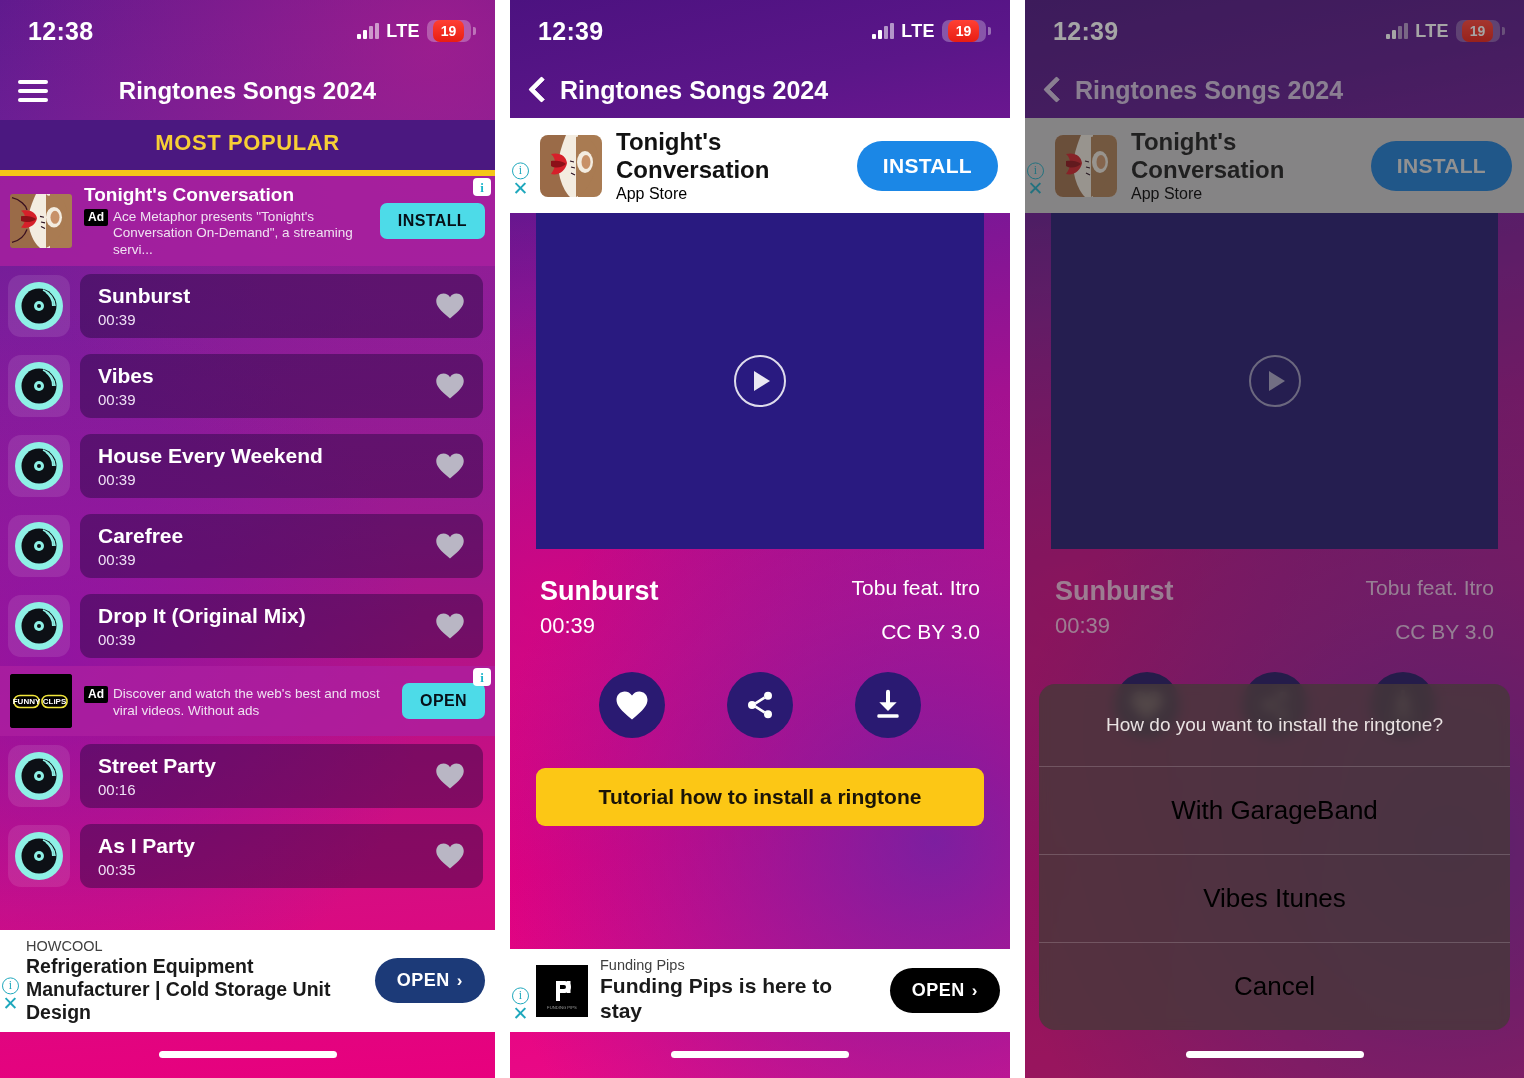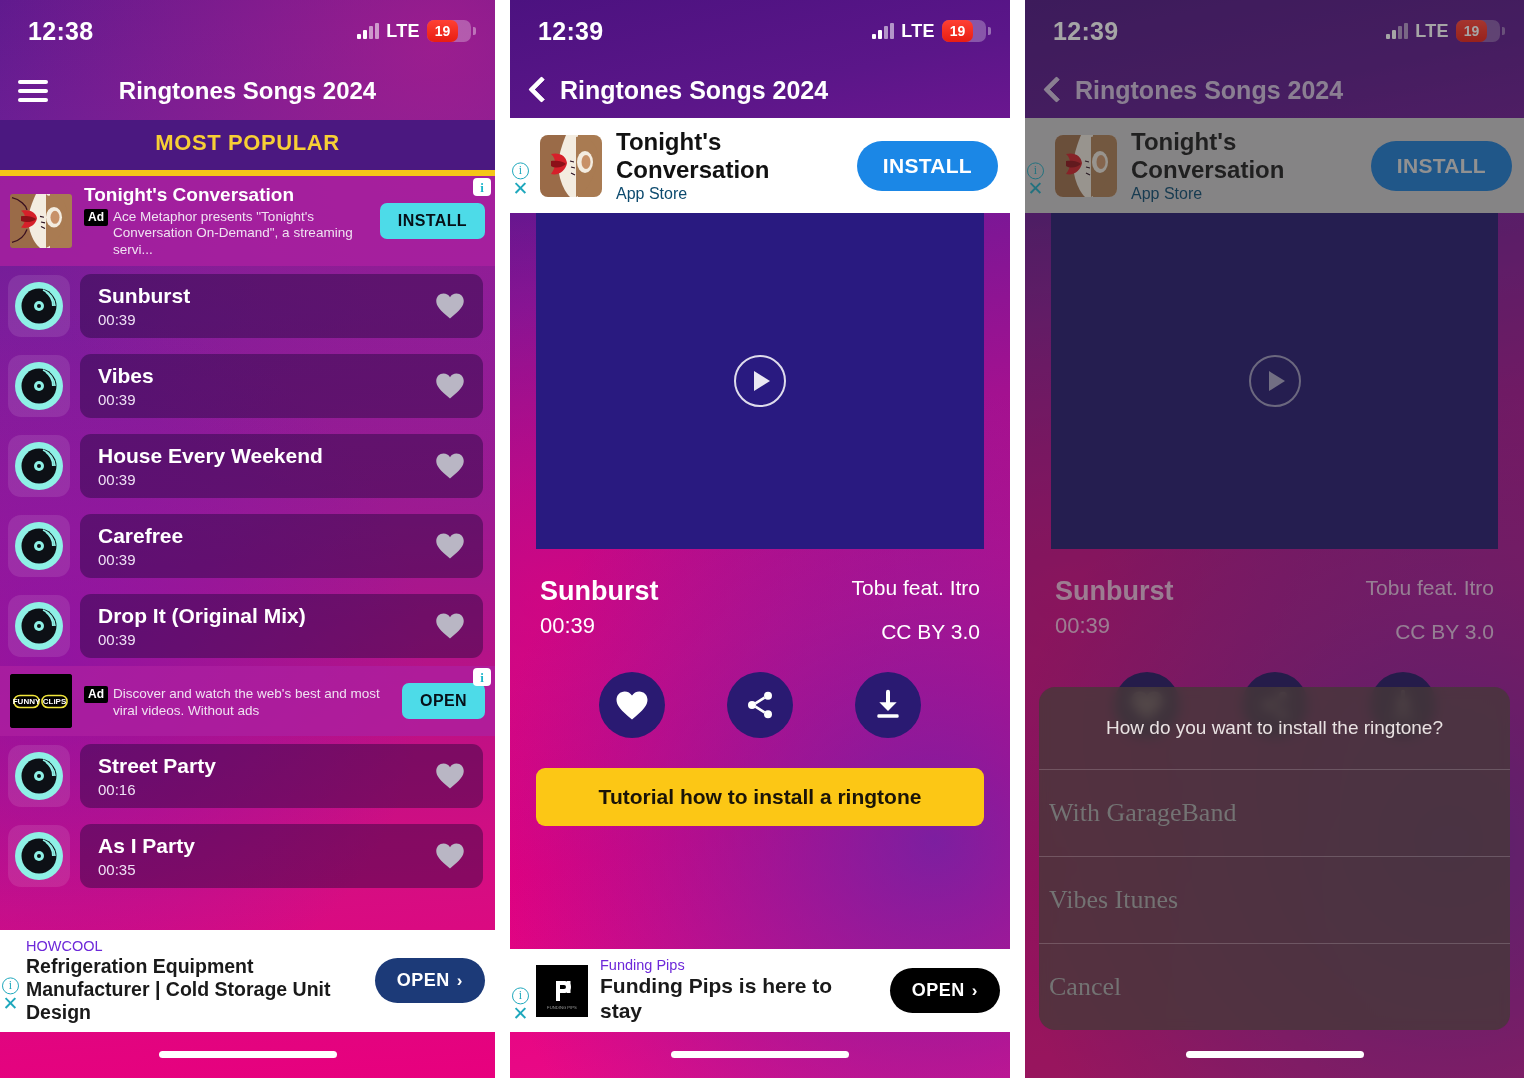--- a/index.html
+++ b/index.html
@@ -45,21 +45,21 @@
   .sig { display: flex; align-items: flex-end; gap: 2px; height: 16px; }
   .sig i { display: block; width: 4px; background: #fff; border-radius: 1px; }
   .sig i:nth-child(1) { height: 5px; }
   .sig i:nth-child(2) { height: 9px; }
   .sig i:nth-child(3) { height: 13px; opacity: .55; }
   .sig i:nth-child(4) { height: 16px; opacity: .55; }
   .sb-lte { font-size: 18px; font-weight: bold; letter-spacing: .4px; }
   .batt {
     position: relative; width: 44px; height: 22px; border-radius: 7px;
     background: rgba(255,255,255,.28);
-    display: flex; align-items: center;
+    display: flex; align-items: center; padding-left: 6px;
   }
   .batt::after {
     content: ""; position: absolute; right: -5px; top: 7px;
     width: 3px; height: 8px; border-radius: 0 2px 2px 0;
     background: rgba(255,255,255,.38);
   }
   .batt .fill {
     width: 31px; height: 22px; border-radius: 7px;
     background: linear-gradient(180deg,#ff4034,#e81d12);
     display: flex; align-items: center; justify-content: center;
@@ -175,21 +175,21 @@
     width: 17px; height: 17px; border-radius: 50%; border: 1.6px solid #1fa8bd;
     color: #1fa8bd; font-size: 12px; font-family: "Liberation Serif", serif;
     display: flex; align-items: center; justify-content: center; line-height: 1;
   }
   .ic-x {
     width: 17px; height: 17px; color: #1fa8bd; font-size: 19px; line-height: .85;
     display: flex; align-items: center; justify-content: center; font-weight: 500;
   }
   .ban-thumb { width: 52px; height: 52px; flex: none; background: #000; border-radius: 2px; }
   .ban-body { flex: 1; min-width: 0; }
-  .ban-brand { color: #6d28d9; font-size: 14.5px; line-height: 1.2; }
+  .ban-brand { color: #404040; font-size: 14.5px; line-height: 1.2; }
   .ban-head { color: #1a1a1a; font-size: 21px; font-weight: bold; line-height: 1.18; }
   .ban-head.small { font-size: 19.5px; }
   .ban-cta {
     display: flex; align-items: center; gap: 7px; flex: none;
     color: #fff; font-size: 18px; font-weight: bold; letter-spacing: .5px;
     padding: 12px 22px; border-radius: 24px; border: none; cursor: pointer;
     font-family: inherit;
   }
   .ban-cta.navy { background: #1c3a78; }
   .ban-cta.black { background: #000; }
@@ -204,21 +204,21 @@
 
   
   .gad {
     position: relative; z-index: 6; background: #fff;
     display: flex; align-items: center; gap: 14px;
     padding: 10px 12px 10px 30px; min-height: 88px;
   }
   .gad-thumb { width: 62px; height: 62px; flex: none; border-radius: 8px; overflow: hidden; }
   .gad-body { flex: 1; min-width: 0; }
   .gad-title { color: #111; font-size: 24px; font-weight: bold; line-height: 1.15; }
-  .gad-sub { color: #0c4a6e; font-size: 16px; margin-top: 2px; }
+  .gad-sub { color: #000000; font-size: 16px; margin-top: 2px; }
   .gad-cta {
     background: #1b87e6; color: #fff; font-size: 21px; font-weight: bold;
     padding: 13px 26px; border-radius: 28px; border: none; cursor: pointer;
     flex: none; letter-spacing: .3px; font-family: inherit;
   }
 
   
   .player-wrap { position: relative; z-index: 4; padding: 0 26px; }
   .player {
     height: 336px; background: #291a80; position: relative;
@@ -275,25 +275,24 @@
     border-radius: 16px; overflow: hidden;
     background: rgba(70,56,56,.80);
     backdrop-filter: blur(6px);
   }
   .sheet-head {
     text-align: center; padding: 30px 20px 30px;
     color: #e9e2e2; font-size: 19px;
     border-bottom: 1px solid rgba(255,255,255,.18);
   }
   .sheet-item {
-    padding: 28px 10px;
-    color: #737373; font-size: 26px;
+    text-align: center; padding: 28px 10px;
+    color: #000000; font-size: 26px;
     border-bottom: 1px solid rgba(255,255,255,.18);
     cursor: pointer;
-    font-family: Liberation Serif, serif;
   }
   .sheet-item:last-child { border-bottom: none; }
 
   .faded { opacity: .72; }
 </style>
 </head>
 <body>
 
 <div class="stage">
 

